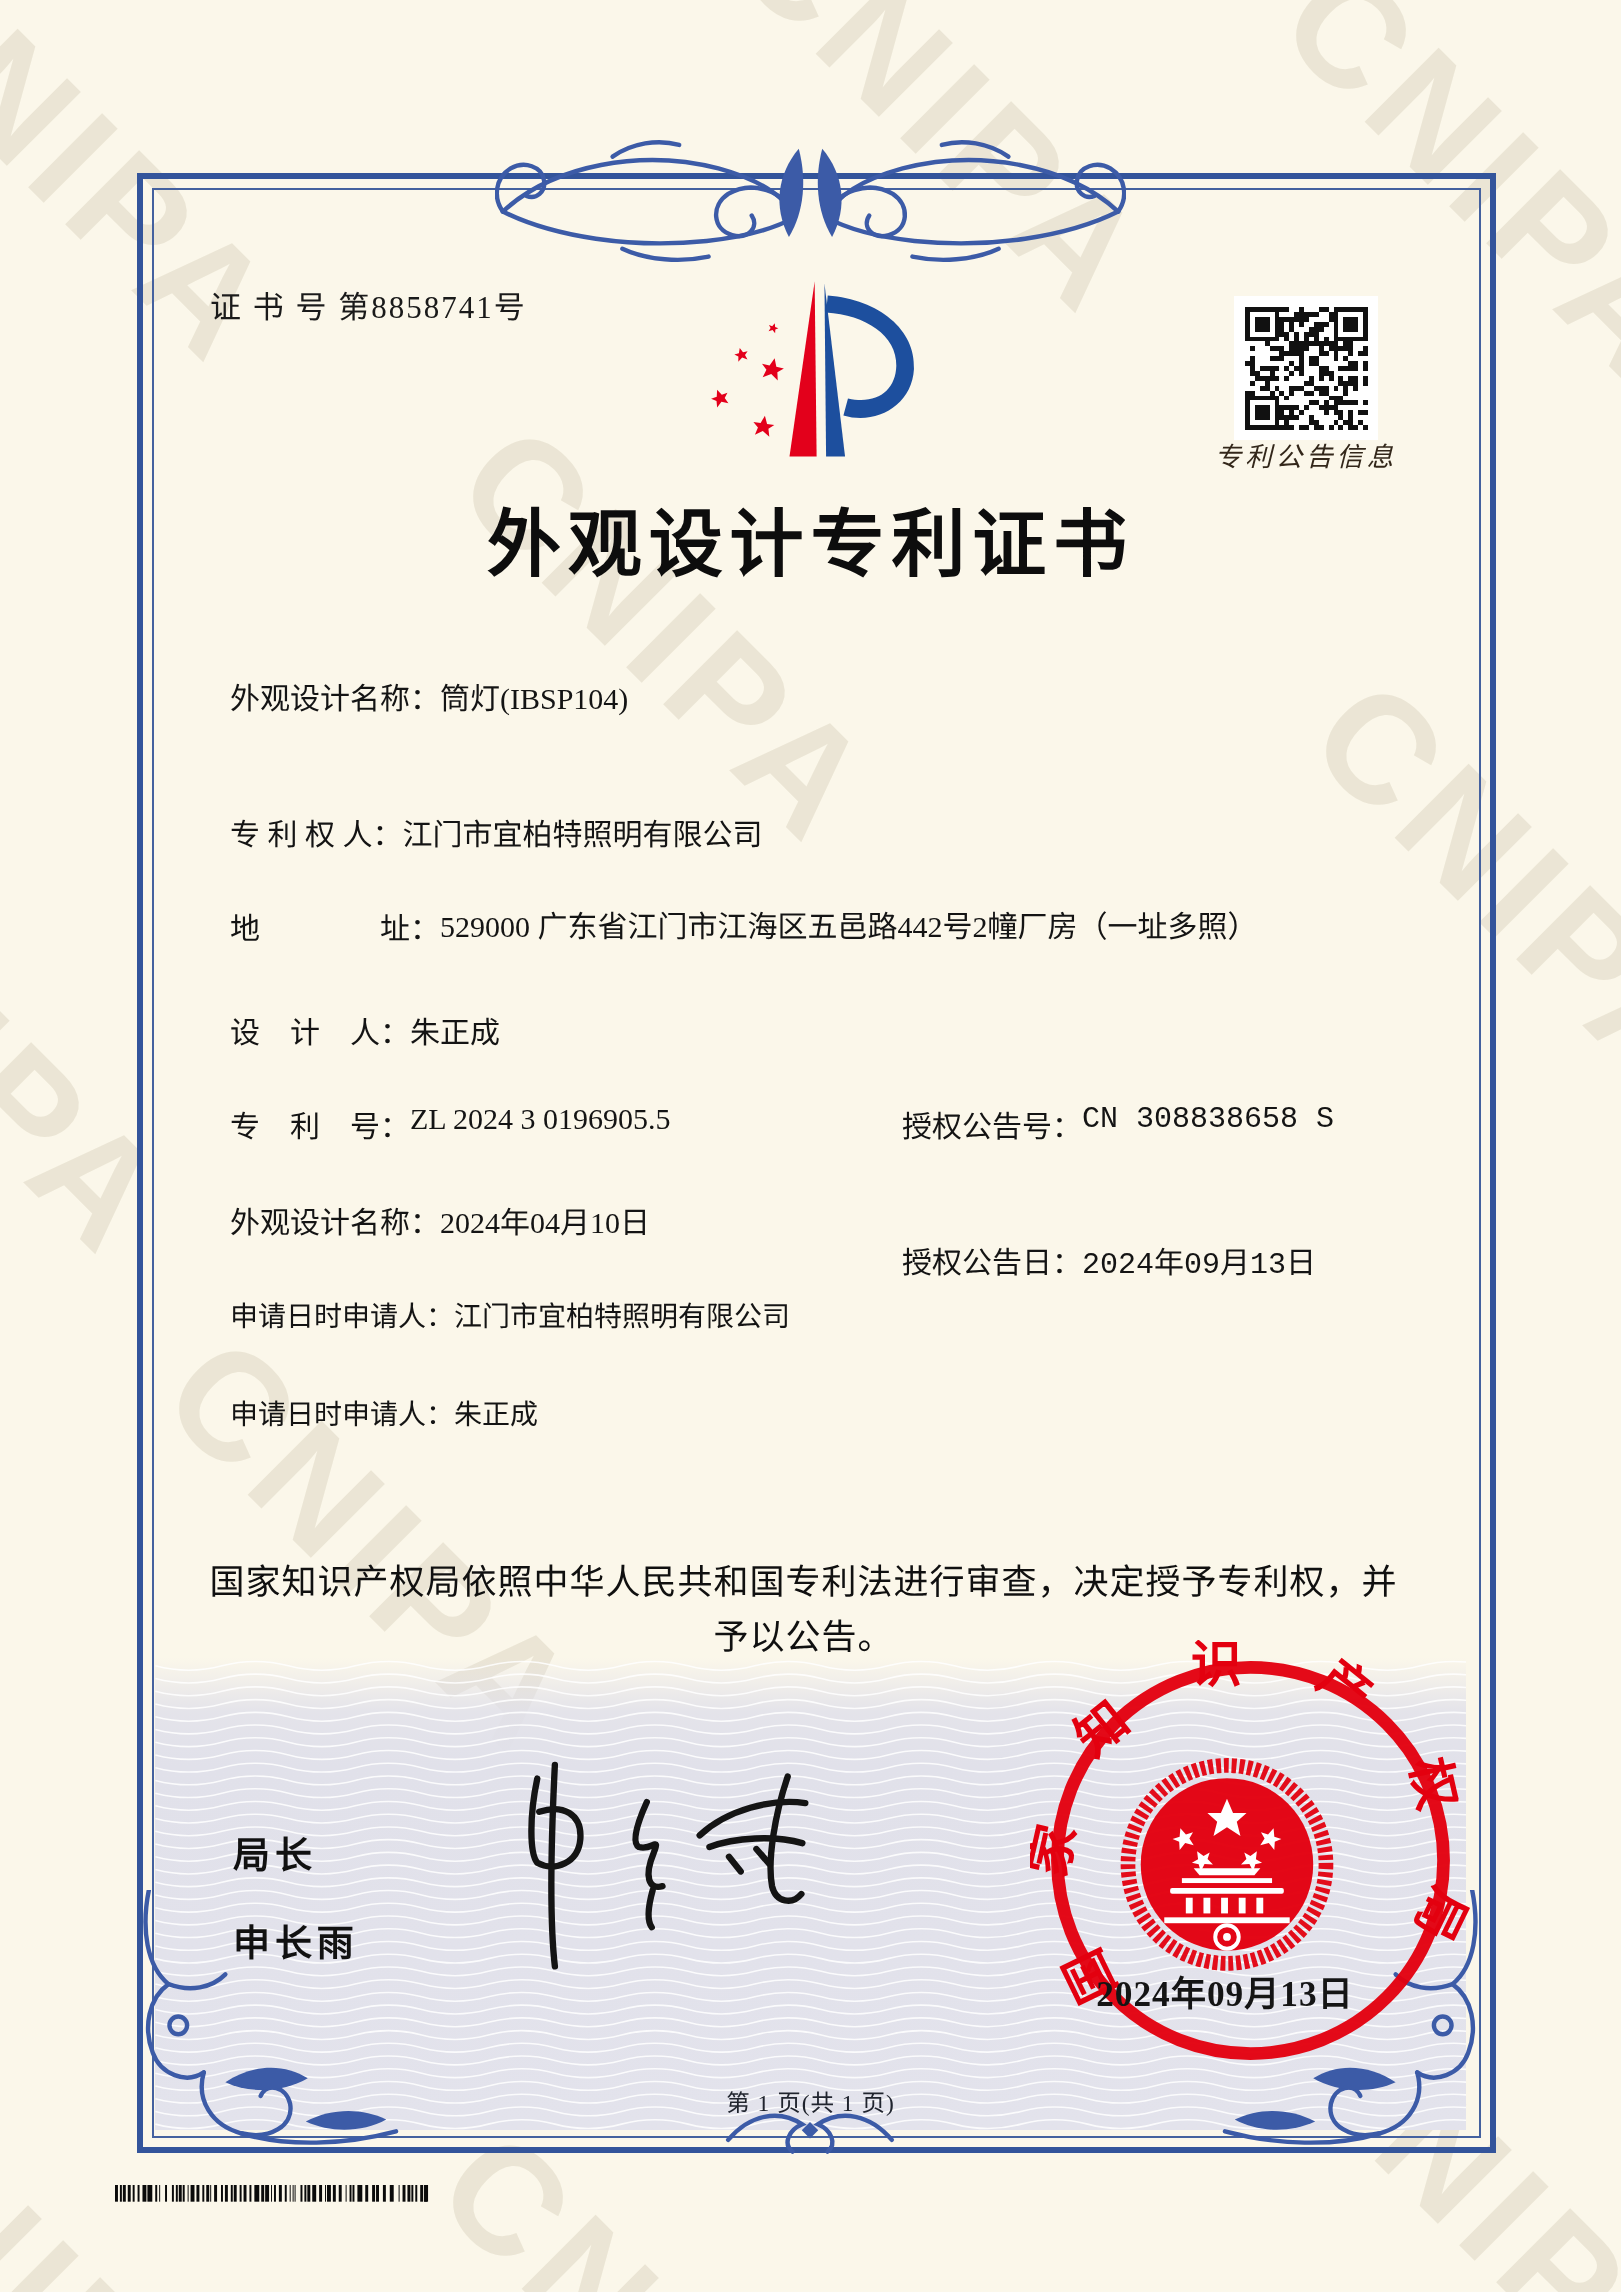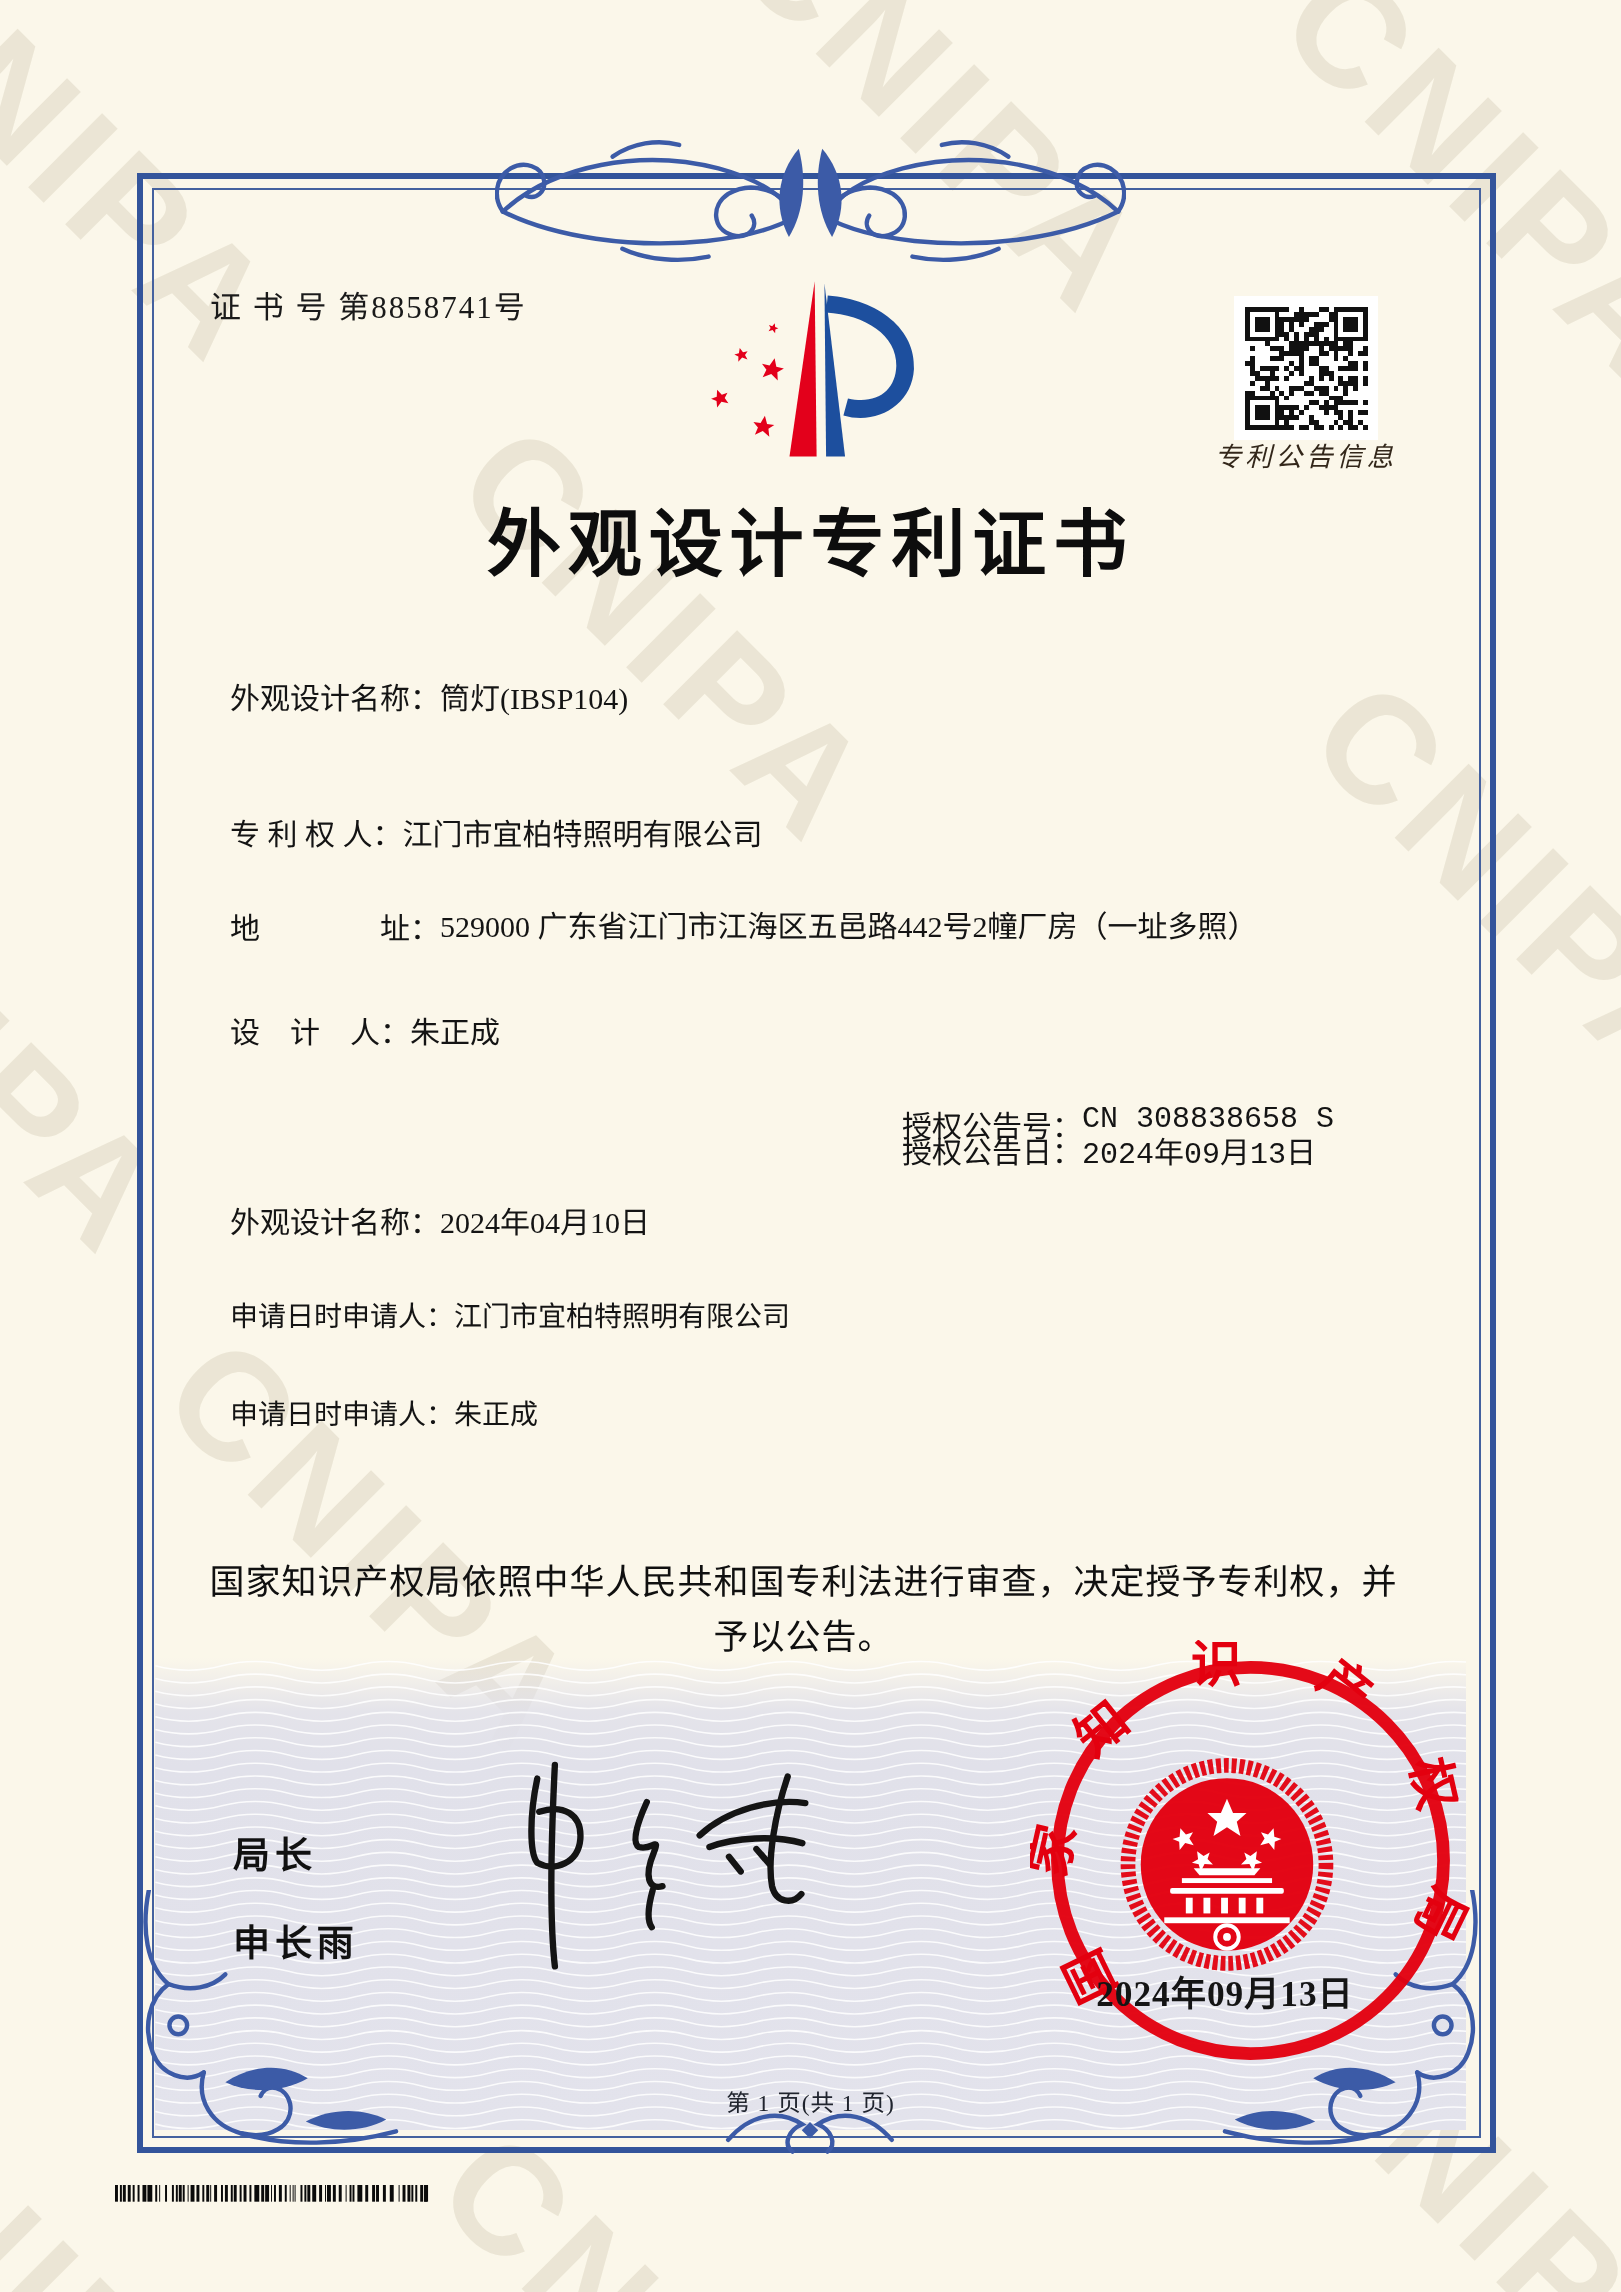--- a/index.html
+++ b/index.html
@@ -511,27 +511,30 @@
   </div>
   <div class="frow" style="top:810px">
     <span class="flabel">专 利 权 人：</span><span class="fvalue">江门市宜柏特照明有限公司</span>
   </div>
   <div class="frow addr" style="top:904px">
     <span class="flabel">地　　　　址：</span><span class="fvalue">529000 广东省江门市江海区五邑路442号2幢厂房（一址多照）</span>
   </div>
   <div class="frow" style="top:1008px">
     <span class="flabel">设　计　人：</span><span class="fvalue">朱正成</span>
   </div>
+  <div class="frow" style="top:1102px">
+    <span class="flabel">专　利　号：</span><span class="fvalue">ZL 2024 3 0196905.5</span>
+  </div>
   <div class="frow rcol" style="top:1102px">
     <span class="flabel">授权公告号：</span><span class="fvalue">CN 308838658 S</span>
   </div>
   <div class="frow" style="top:1198px">
     <span class="flabel">外观设计名称：</span><span class="fvalue">2024年04月10日</span>
   </div>
-  <div class="frow rcol" style="top:1128px">
+  <div class="frow rcol" style="top:1238px">
     <span class="flabel">授权公告日：</span><span class="fvalue">2024年09月13日</span>
   </div>
   <div class="frow small" style="top:1294px">
     <span class="flabel">申请日时申请人：</span><span class="fvalue">江门市宜柏特照明有限公司</span>
   </div>
   <div class="frow small" style="top:1392px">
     <span class="flabel">申请日时申请人：</span><span class="fvalue">朱正成</span>
   </div>
 
   <div class="statement">

